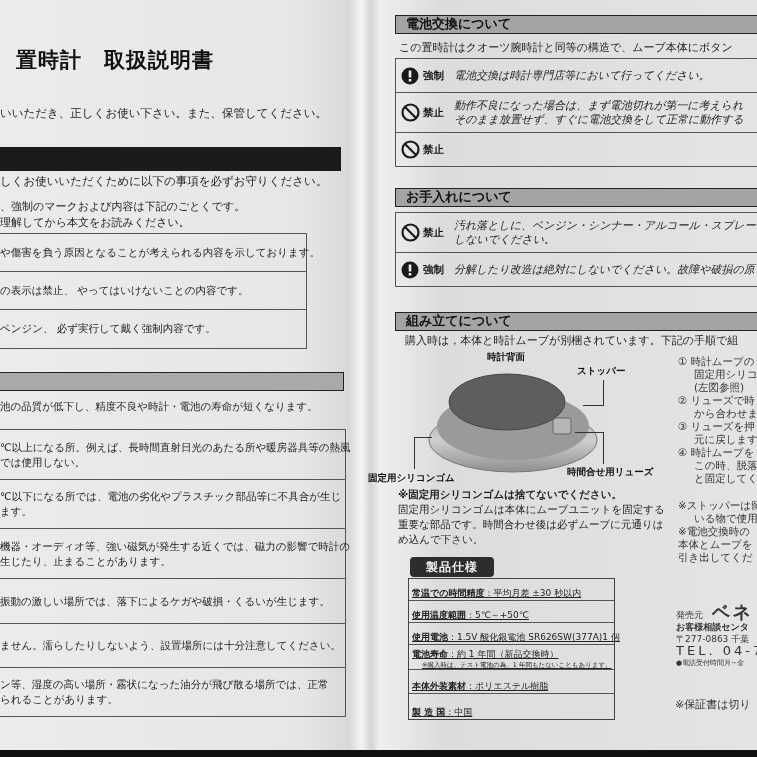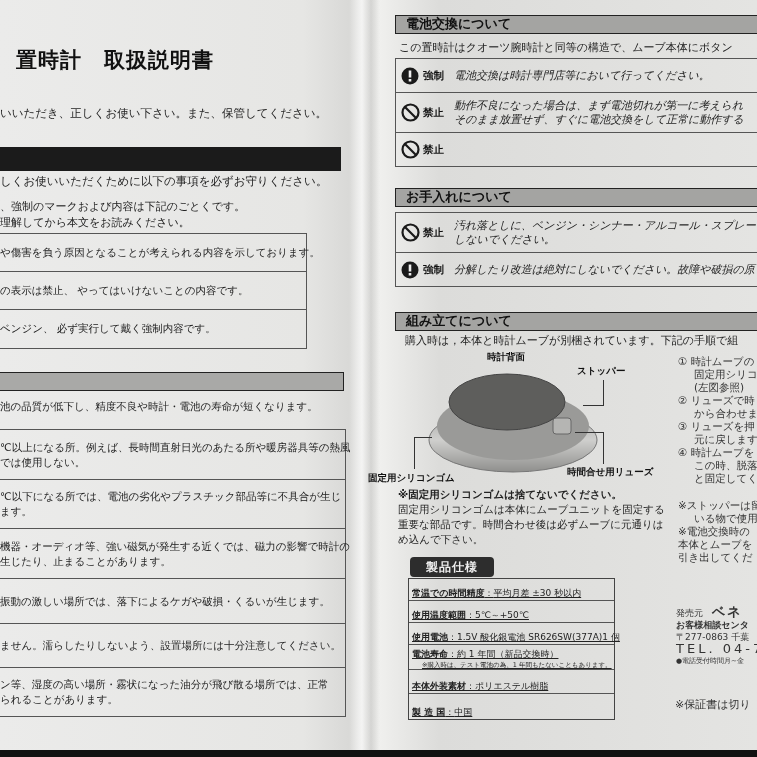--- a/index.html
+++ b/index.html
@@ -67,21 +67,21 @@
     position: absolute; left: 15px; top: 557px; width: 84px; height: 20px; background: #2d2d2d; border-radius: 4px;
     color: #eee; font-size: 12px; font-weight: bold; text-align: center; line-height: 20px; letter-spacing: 1px;
   }
   .spec-table { position: absolute; left: 13px; top: 578px; width: 207px; border: 1.5px solid #444; }
   .s-row { border-bottom: 1px solid #555; font-size: 9px; padding: 0 3px; display: flex; flex-direction: column; justify-content: flex-end; white-space: nowrap; text-decoration: underline; }
   .s-row:last-child { border-bottom: none; }
   .s-row .k { font-weight: bold; }
   .s-row .sub { font-size: 6.5px; padding-left: 10px; line-height: 8px; }
 
   .publisher { position: absolute; left: 281px; top: 606px; font-size: 9px; line-height: 12px; white-space: nowrap; color: #333; }
-  .publisher .name { font-size: 13px; font-weight: bold; letter-spacing: 2px; margin-top: 43px; }
+  .publisher .name { font-size: 18px; font-weight: bold; letter-spacing: 2px; margin-top: 43px; }
   .publisher .tel { font-size: 13px; letter-spacing: 3px; }
   .publisher .tiny { font-size: 7px; }
   .warranty { position: absolute; left: 280px; top: 697px; font-size: 11px; white-space: nowrap; color: #333; }
 </style>
 </head>
 <body>
 
 <div class="sheet">
   <div class="fold"></div>
 

